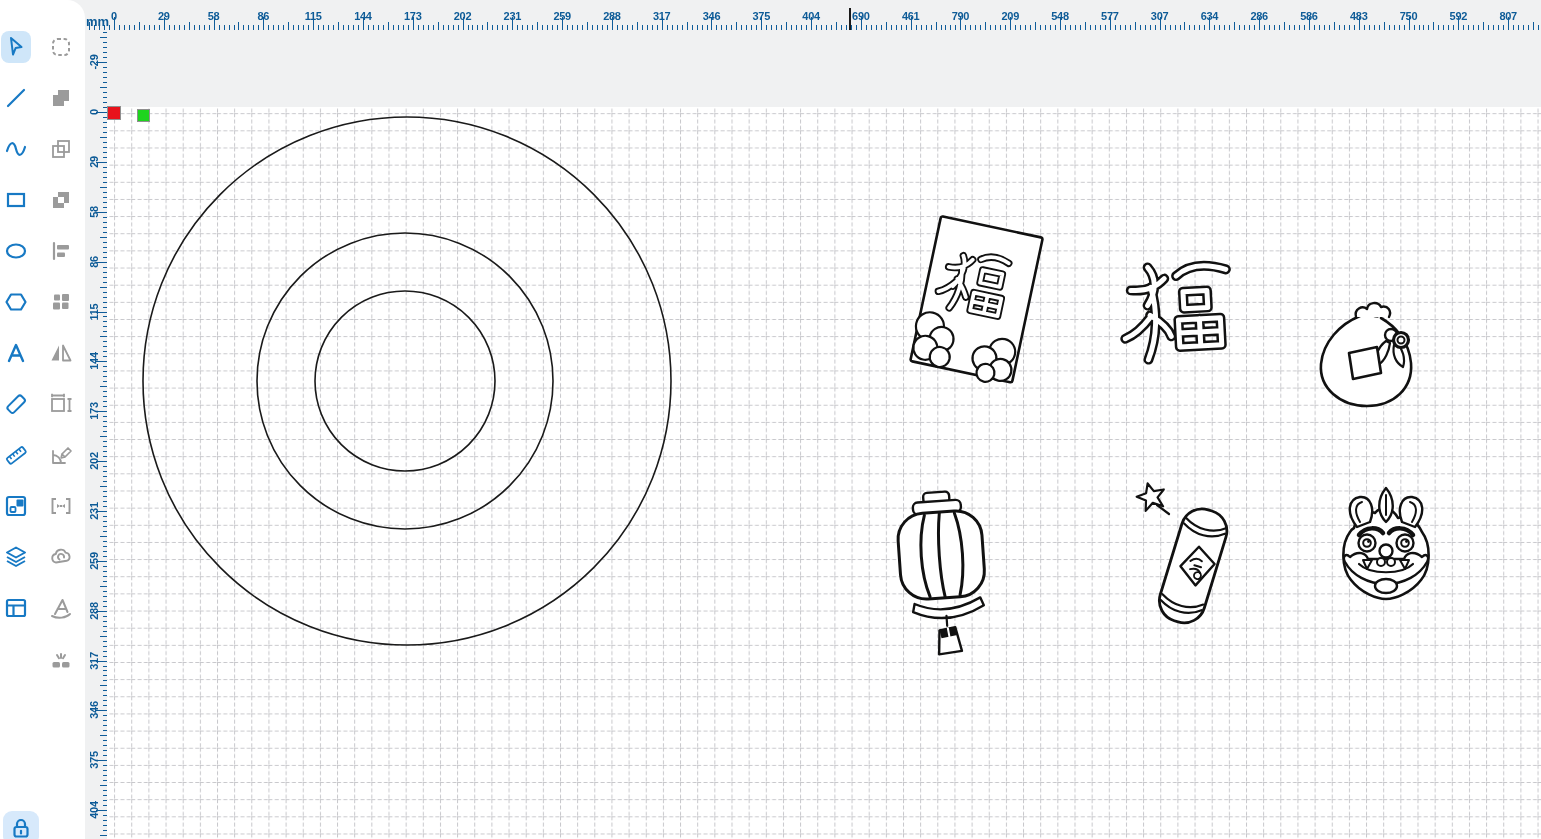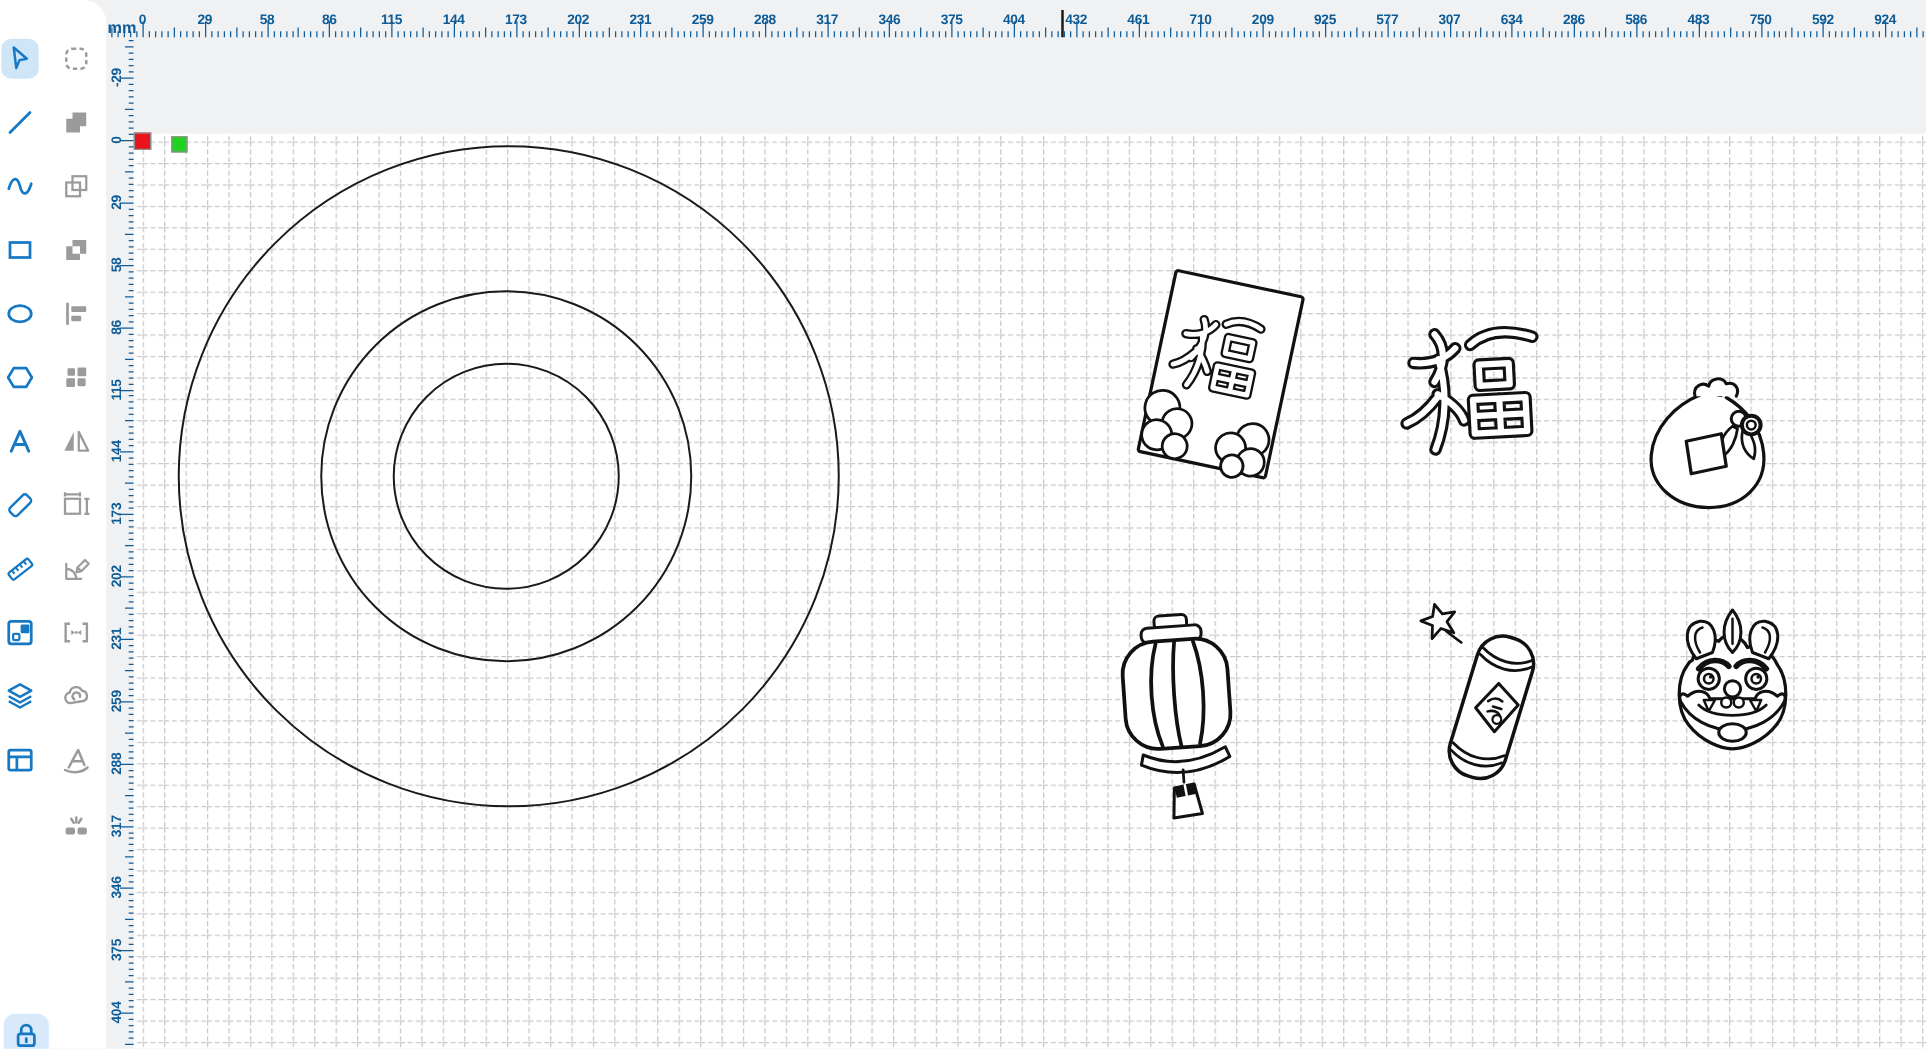--- a/index.html
+++ b/index.html
@@ -462,34 +462,34 @@
       <b class="rlabel" style="left: 277.95px;">144</b>
       <b class="rlabel" style="left: 327.74px;">173</b>
       <b class="rlabel" style="left: 377.53px;">202</b>
       <b class="rlabel" style="left: 427.32px;">231</b>
       <b class="rlabel" style="left: 477.11px;">259</b>
       <b class="rlabel" style="left: 526.9px;">288</b>
       <b class="rlabel" style="left: 576.69px;">317</b>
       <b class="rlabel" style="left: 626.48px;">346</b>
       <b class="rlabel" style="left: 676.27px;">375</b>
       <b class="rlabel" style="left: 726.06px;">404</b>
-      <b class="rlabel" style="left: 775.85px;">432</b>
+      <b class="rlabel" style="left: 775.85px;">690</b>
       <b class="rlabel" style="left: 825.64px;">461</b>
-      <b class="rlabel" style="left: 875.43px;">710</b>
+      <b class="rlabel" style="left: 875.43px;">790</b>
       <b class="rlabel" style="left: 925.22px;">209</b>
-      <b class="rlabel" style="left: 975.01px;">925</b>
+      <b class="rlabel" style="left: 975.01px;">548</b>
       <b class="rlabel" style="left: 1024.8px;">577</b>
       <b class="rlabel" style="left: 1074.59px;">307</b>
       <b class="rlabel" style="left: 1124.38px;">634</b>
       <b class="rlabel" style="left: 1174.17px;">286</b>
       <b class="rlabel" style="left: 1223.96px;">586</b>
       <b class="rlabel" style="left: 1273.75px;">483</b>
       <b class="rlabel" style="left: 1323.54px;">750</b>
       <b class="rlabel" style="left: 1373.33px;">592</b>
-      <b class="rlabel" style="left: 1423.12px;">924</b>
+      <b class="rlabel" style="left: 1423.12px;">807</b>
     </div>
   <div id="v-ruler">
       <i class="tick t1" style="top: 2.28px;"></i>
       <i class="tick t2" style="top: 7.27px;"></i>
       <i class="tick t1" style="top: 12.26px;"></i>
       <i class="tick t1" style="top: 17.24px;"></i>
       <i class="tick t1" style="top: 22.23px;"></i>
       <i class="tick t1" style="top: 27.21px;"></i>
       <i class="tick t3" style="top: 32.2px;"></i>
       <i class="tick t1" style="top: 37.19px;"></i>

